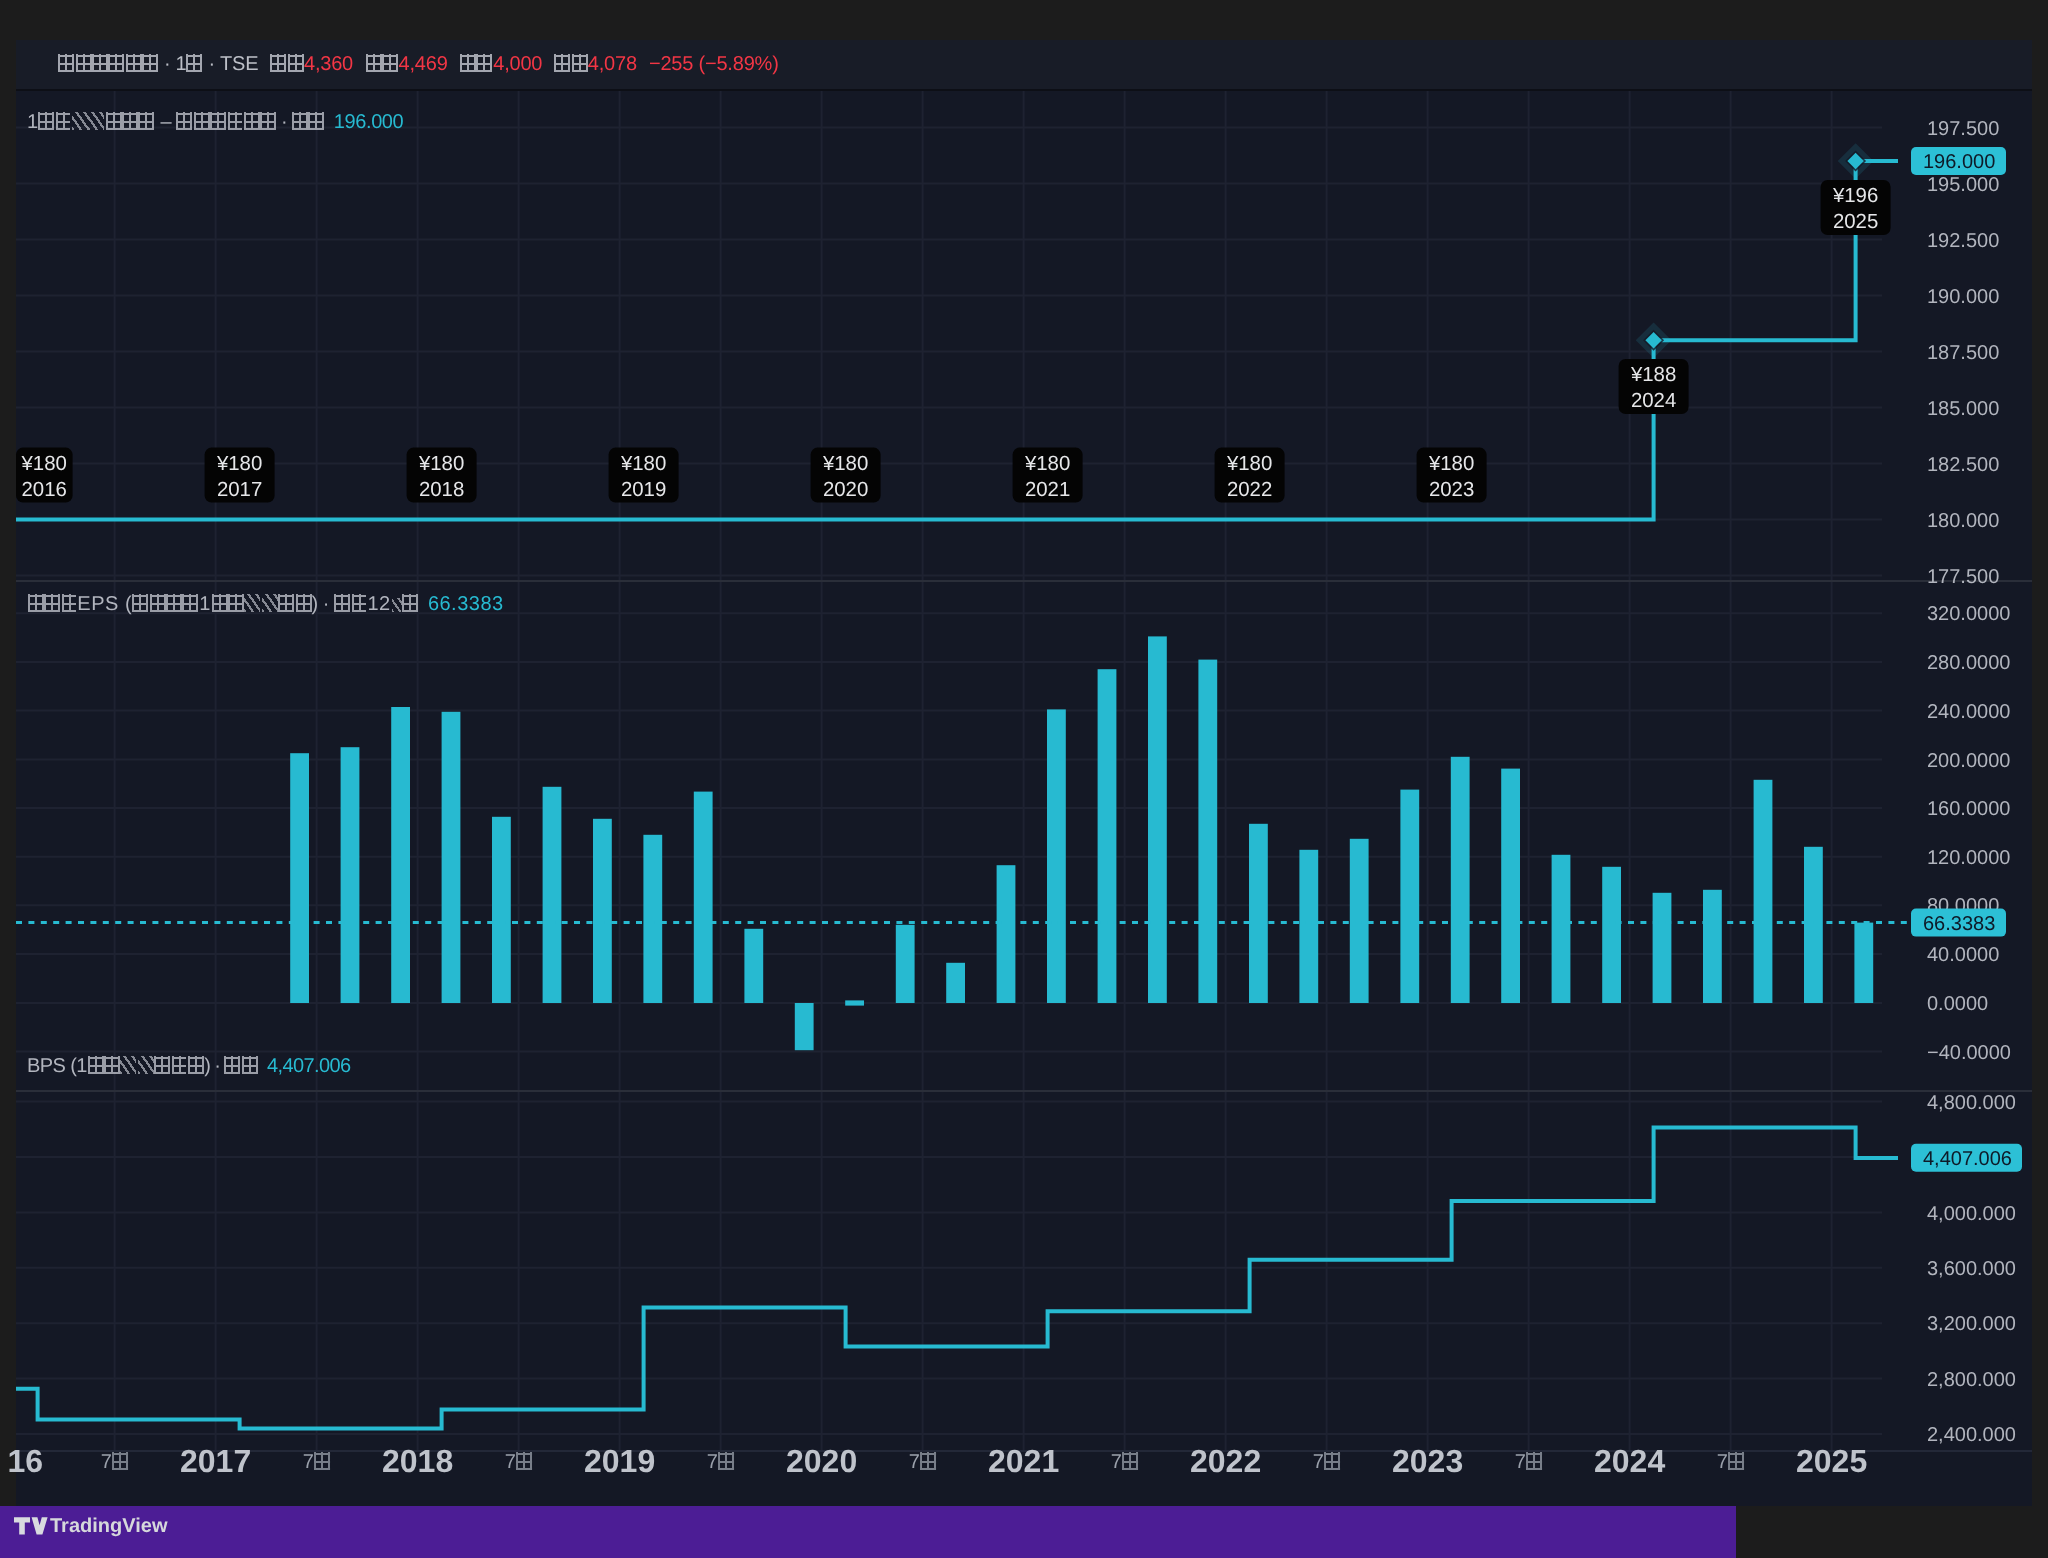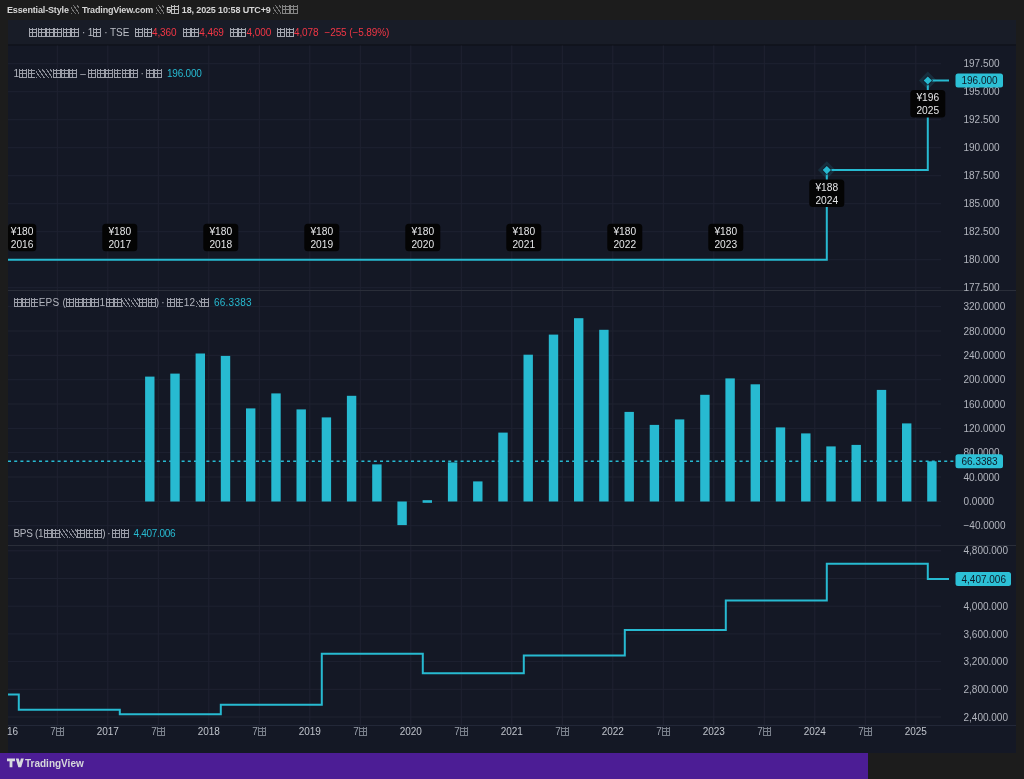--- a/index.html
+++ b/index.html
@@ -15,21 +15,21 @@
 #ohlc{position:absolute;left:29px;top:26px;height:14px;line-height:14px;font-size:10px;color:#bcbfc7;letter-spacing:-.1px}
 #ohlc .v{color:#f23645}
 #ohlc .dt{margin:0 2.6px}
 #ohlc .grp{margin-left:6px}
 
 .legend{position:absolute;left:13.5px;font-size:10px;color:#b2b5be;height:12px;line-height:12px}
 .legend .val{color:#27bad1;margin-left:4.5px}
 .legend .dt{margin:0 2px}
 
 .tm,.ty{position:absolute;top:726px;height:12px;line-height:12px;transform:translateX(-50%)}
-.ty{font-size:10px;font-weight:normal;color:#bfc3cb}
+.ty{font-size:16px;font-weight:bold;color:#bfc3cb}
 .tm{font-size:10px;color:#9aa0ab}
 .tm i{opacity:.75}
 
 #footer{position:absolute;left:0;top:753px;width:868px;height:26px;background:#4c1d95}
 #ftext{position:absolute;left:25px;top:5px;font-size:10px;font-weight:bold;color:#d6d8db}
 </style></head>
 <body>
 <div id="page">
 <svg width="1024" height="779" viewBox="0 0 1024 779" style="position:absolute;left:0;top:0">
 <rect x="0" y="0" width="1024" height="779" fill="#1c1c1c"></rect>
@@ -193,23 +193,22 @@
 <text x="963.5" y="692.9">2,800.000</text>
 <text x="963.5" y="720.6">2,400.000</text>
 </g>
 <rect x="955.5" y="73.5" width="47.5" height="14" rx="2.5" fill="#2cc0d6"></rect>
 <text x="961.5" y="84.1" font-family="Liberation Sans, sans-serif" font-size="10" fill="#0e1a28">196.000</text>
 <rect x="955.5" y="454.3" width="47.5" height="14" rx="2.5" fill="#2cc0d6"></rect>
 <text x="961.5" y="464.9" font-family="Liberation Sans, sans-serif" font-size="10" fill="#0e1a28">66.3383</text>
 <rect x="955.5" y="571.9" width="55.5" height="14" rx="2.5" fill="#2cc0d6"></rect>
 <text x="961.5" y="582.5" font-family="Liberation Sans, sans-serif" font-size="10" fill="#0e1a28">4,407.006</text>
 </svg>
-<div id="topbar">Essential-Style <i class="q dim"></i> TradingView.com <i class="q dim"></i> 5<i class="g"></i> 18, 2025 10:58 UTC+9 <i class="q dim"></i><i class="g dim"></i><i class="g dim"></i></div>
 <div id="ohlc"><i class="g"></i><i class="g"></i><i class="g"></i><i class="g"></i><i class="g"></i><i class="g"></i><span class="dt">·</span>1<i class="g"></i><span class="dt">·</span>TSE<span class="grp"><i class="g"></i><i class="g"></i><span class="v">4,360</span></span><span class="grp"><i class="g"></i><i class="g"></i><span class="v">4,469</span></span><span class="grp"><i class="g"></i><i class="g"></i><span class="v">4,000</span></span><span class="grp"><i class="g"></i><i class="g"></i><span class="v">4,078</span></span><span class="grp v">−255 (−5.89%)</span></div>
-<div class="legend" style="top:68px;letter-spacing:-.2px">1<i class="g"></i><i class="g"></i><i class="q"></i><i class="q"></i><i class="g"></i><i class="g"></i><i class="g"></i> – <i class="g"></i><i class="g"></i><i class="g"></i><i class="g"></i><i class="g"></i><i class="g"></i><span class="dt">·</span><i class="g"></i><i class="g"></i><span class="val">196.000</span></div>
+<div class="legend" style="top:56px;letter-spacing:-.2px">1<i class="g"></i><i class="g"></i><i class="q"></i><i class="q"></i><i class="g"></i><i class="g"></i><i class="g"></i> – <i class="g"></i><i class="g"></i><i class="g"></i><i class="g"></i><i class="g"></i><i class="g"></i><span class="dt">·</span><i class="g"></i><i class="g"></i><span class="val">196.000</span></div>
 <div class="legend" style="top:297px;letter-spacing:.25px"><i class="g"></i><i class="g"></i><i class="g"></i>EPS (<i class="g"></i><i class="g"></i><i class="g"></i><i class="g"></i>1<i class="g"></i><i class="g"></i><i class="q"></i><i class="q"></i><i class="g"></i><i class="g"></i>)<span class="dt">·</span><i class="g"></i><i class="g"></i>12<i class="s"></i><i class="g"></i><span class="val">66.3383</span></div>
 <div class="legend" style="top:528px;letter-spacing:-.3px">BPS (1<i class="g"></i><i class="g"></i><i class="q"></i><i class="q"></i><i class="g"></i><i class="g"></i><i class="g"></i>)<span class="dt">·</span><i class="g"></i><i class="g"></i><span class="val">4,407.006</span></div>
 <span class="ty" style="left:12.6px">16</span>
 <span class="tm" style="left:57.3px">7<i class="g gm"></i></span>
 <span class="ty" style="left:107.8px">2017</span>
 <span class="tm" style="left:158.3px">7<i class="g gm"></i></span>
 <span class="ty" style="left:208.8px">2018</span>
 <span class="tm" style="left:259.3px">7<i class="g gm"></i></span>
 <span class="ty" style="left:309.8px">2019</span>
 <span class="tm" style="left:360.3px">7<i class="g gm"></i></span>

